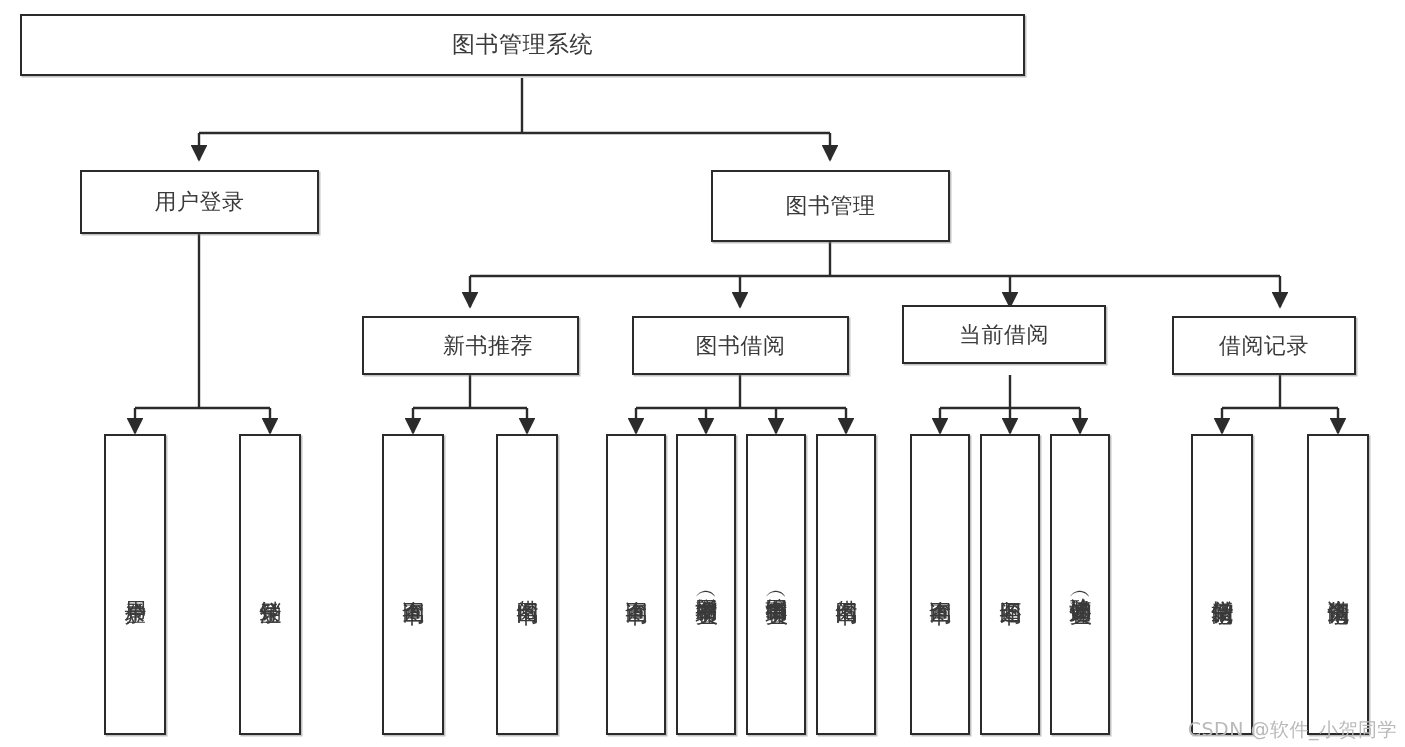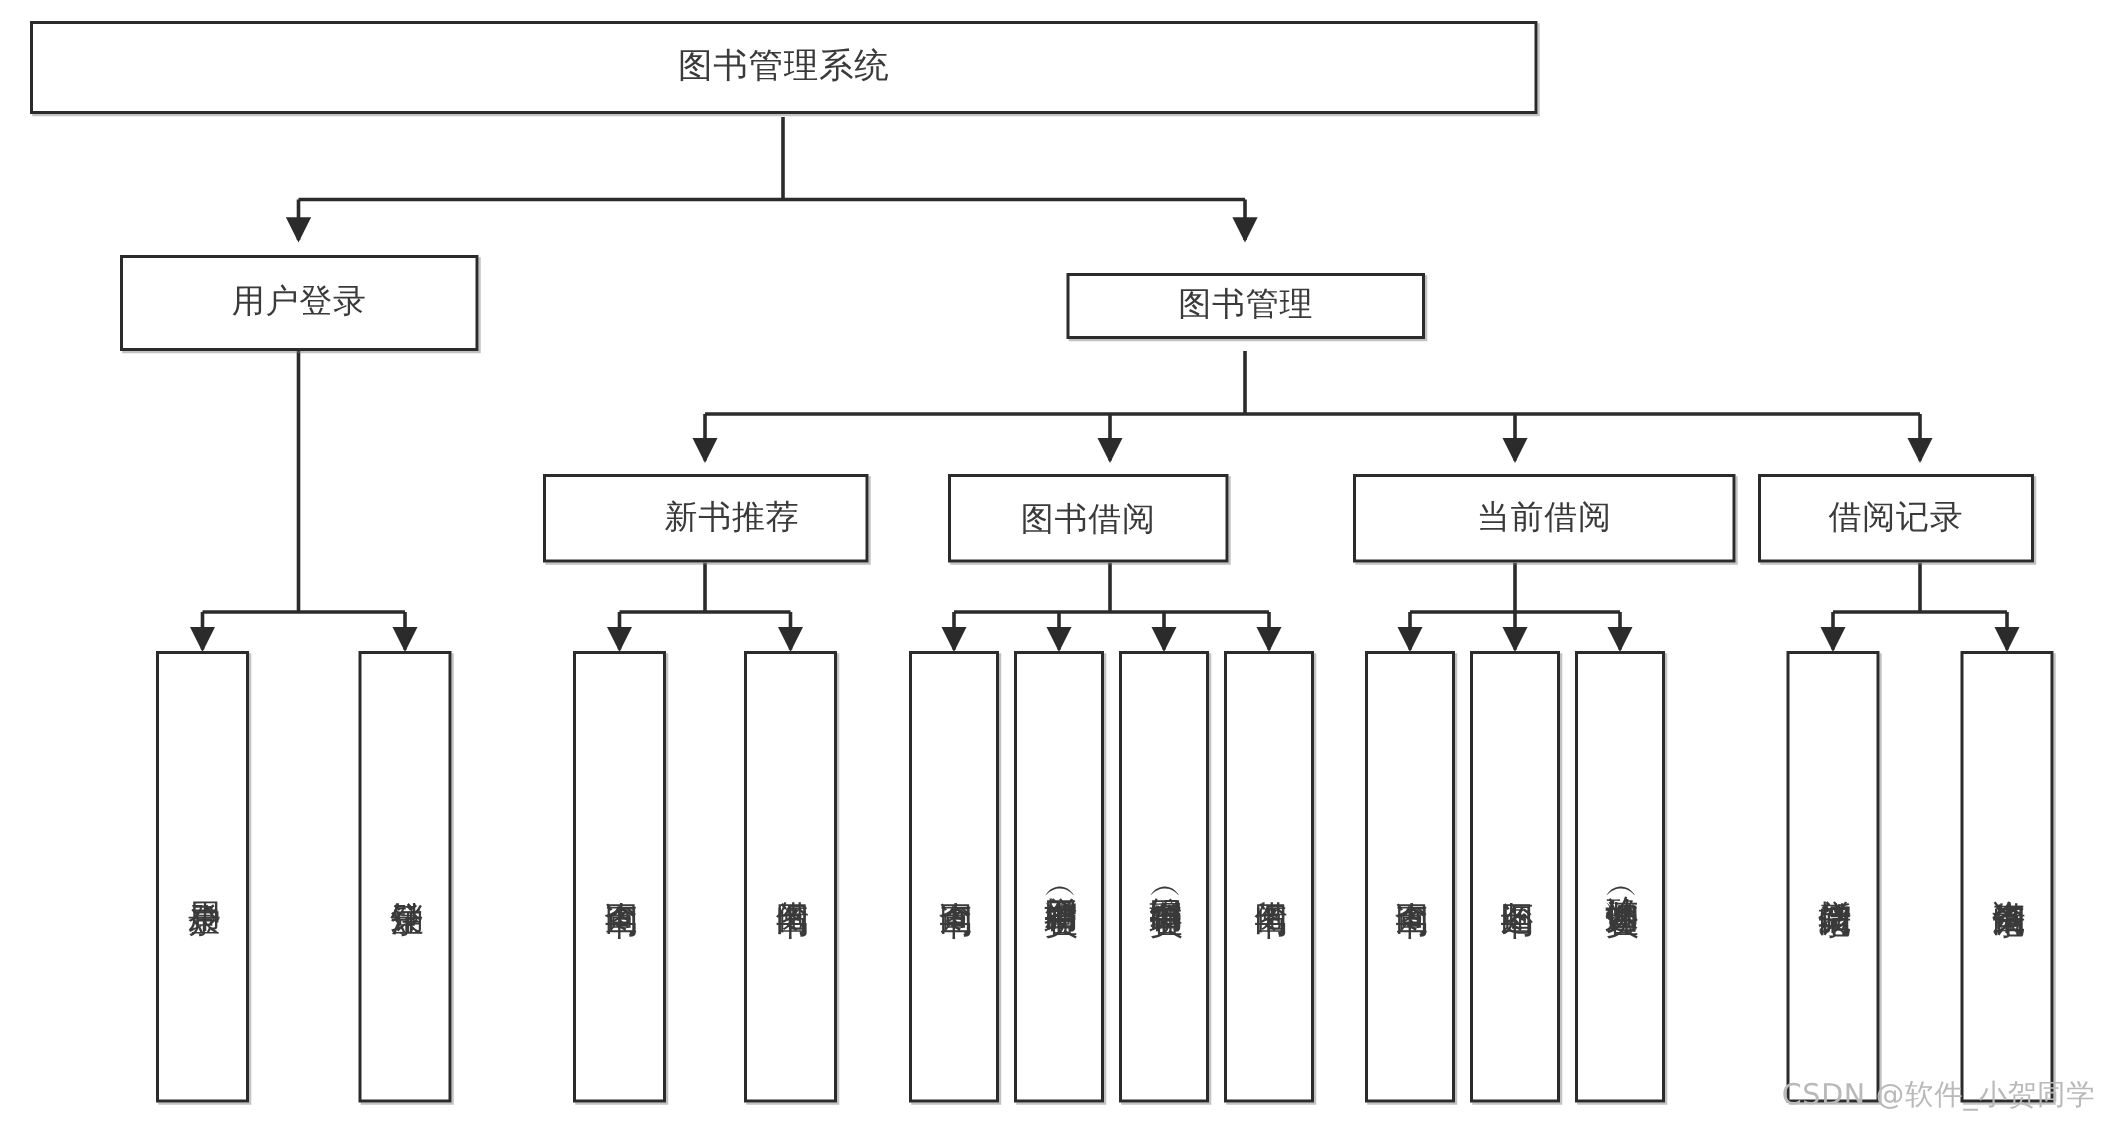--- a/index.html
+++ b/index.html
@@ -127,31 +127,31 @@
     </g>
   </svg>
 
   <div class="node root" style="left:20px; top:14px; width:1005px; height:62px;">
     <span class="label">图书管理系统</span>
   </div>
 
   <div class="node level2" style="left:80px; top:170px; width:239px; height:64px;">
     <span class="label">用户登录</span>
   </div>
-  <div class="node level2" style="left:711px; top:170px; width:239px; height:44px;margin-top:12px;">
+  <div class="node level2" style="left:711px; top:170px; width:239px; height:72px;">
     <span class="label">图书管理</span>
   </div>
 
   <div class="node level3" style="left:362px; top:316px; width:217px; height:59px;padding-left:35px;">
     <span class="label">新书推荐</span>
   </div>
-  <div class="node level3" style="left:632px; top:316px; width:187px; height:59px;font-family:Liberation Serif, serif;">
+  <div class="node level3" style="left:632px; top:316px; width:217px; height:59px;">
     <span class="label">图书借阅</span>
   </div>
-  <div class="node level3" style="left:902px; top:316px; width:255px; height:59px;">
+  <div class="node level3" style="left:902px; top:305px; width:204px; height:59px;">
     <span class="label">当前借阅</span>
   </div>
   <div class="node level3" style="left:1172px; top:316px; width:184px; height:59px;">
     <span class="label">借阅记录</span>
   </div>
 
   <div class="node leaf" style="left:104px; top:434px; width:62px; height:301px;">
     <span class="label">用户登录</span>
   </div>
   <div class="node leaf" style="left:239px; top:434px; width:62px; height:301px;">

